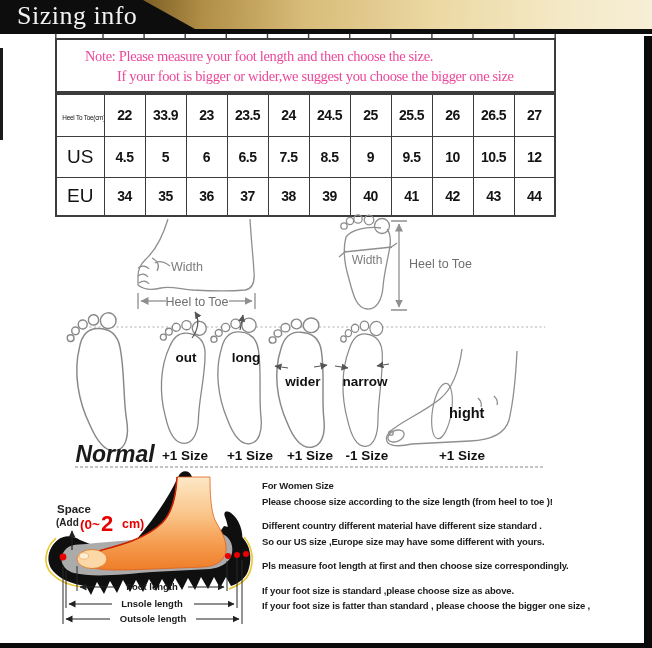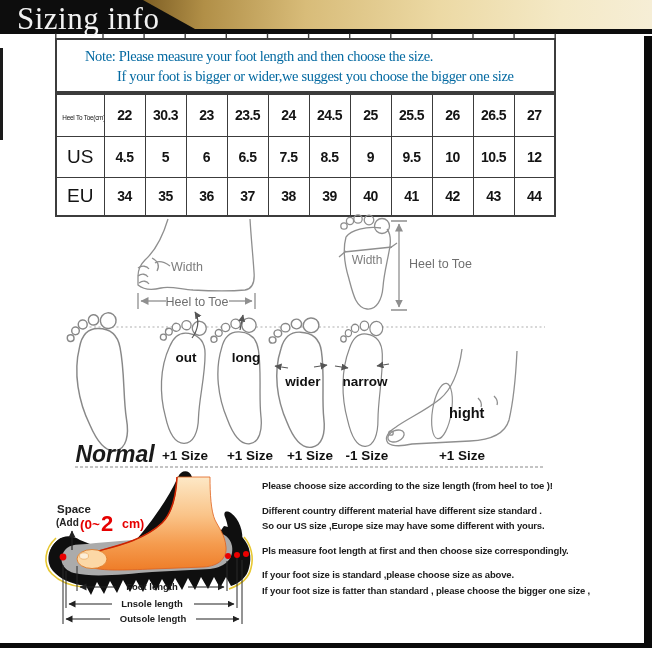--- a/index.html
+++ b/index.html
@@ -4,24 +4,24 @@
 <style>
   html,body{margin:0;padding:0;background:#666;}
   .page{position:relative;width:652px;height:648px;background:#ffffff;overflow:hidden;
         font-family:"Liberation Sans",sans-serif;}
   
   .hdr{position:absolute;left:0;top:0;width:652px;height:34px;background:#0d0d0d;}
   .gold{position:absolute;left:143px;top:0;width:509px;height:29px;
         clip-path:polygon(0 0,100% 0,100% 100%,52px 100%);
         background:linear-gradient(93deg,#7d5e24 0%,#b18f47 12%,#d8bc79 32%,#ecd9a4 58%,#f4e9c6 82%,#f6eed6 100%);}
   .title{position:absolute;left:17px;top:1px;color:#f2f2f2;font-family:"Liberation Serif",serif;
-         font-size:31px;letter-spacing:.5px;}
+         font-size:26px;letter-spacing:.5px;}
   
   .note-box{position:absolute;left:55px;top:38px;width:501px;height:55px;border:2px solid #3c3c3c;
-            box-sizing:border-box;color:#0369a1;font-family:"Liberation Serif",serif;
+            box-sizing:border-box;color:#ec4899;font-family:"Liberation Serif",serif;
             font-size:14.5px;letter-spacing:-.35px;line-height:20px;padding-top:6px;
             white-space:nowrap;overflow:hidden;}
   .nl1{padding-left:28px;} .nl2{padding-left:60px;}
   
   .size-table{position:absolute;left:55px;top:93px;width:501px;border-collapse:collapse;
               table-layout:fixed;border:2px solid #3c3c3c;color:#141414;}
   .size-table td{border:1.6px solid #3c3c3c;text-align:center;vertical-align:middle;padding:0;overflow:hidden;}
   .r1{height:42px;} .r2{height:41px;} .r3{height:39px;padding-left:29px;}
   .lblbig{font-size:19px;}
   .cond{display:inline-block;font-size:8px;letter-spacing:-.3px;white-space:nowrap;
@@ -69,21 +69,21 @@
         <col>
         <col>
         <col>
         <col>
         <col>
       </colgroup>
     <tbody>
         <tr class="r1">
       <td><span class="cond">Heel To Toe(cm)</span></td>
       <td class="num">22</td>
-      <td class="num">30.3</td>
+      <td class="num">33.9</td>
       <td class="num">23</td>
       <td class="num">23.5</td>
       <td class="num">24</td>
       <td class="num">24.5</td>
       <td class="num">25</td>
       <td class="num">25.5</td>
       <td class="num">26</td>
       <td class="num">26.5</td>
       <td class="num">27</td>
     </tr>
@@ -254,20 +254,21 @@
     <text x="101" y="531" font-size="22" font-weight="bold" fill="#e60000">2</text>
     <text x="122" y="528" font-size="12.5" font-weight="bold" fill="#e60000">cm)</text>
     <text x="152" y="590" font-size="9.5" font-weight="bold" fill="#1c1c1c" text-anchor="middle">Foot length</text>
     <text x="152" y="607" font-size="9.5" font-weight="bold" fill="#1c1c1c" text-anchor="middle">Lnsole length</text>
     <text x="153" y="622" font-size="9.5" font-weight="bold" fill="#1c1c1c" text-anchor="middle">Outsole length</text>
   </svg>
 
   <div class="caption">Measurement of differnt foot length</div>
 
   <div class="info">
+    <div class="iline">For Women Size</div>
     <div class="iline">Please choose size according to the size length (from heel to toe )!</div>
     <div class="iline gap">Different country different material have different size standard .</div>
     <div class="iline">So our US size ,Europe size may have some different with yours.</div>
     <div class="iline gap">Pls measure foot length at first and then choose size correspondingly.</div>
     <div class="iline gap">If your foot size is standard ,please choose size as above.</div>
     <div class="iline">If your foot size is fatter than standard , please choose the bigger one size ,</div>
   </div>
 
   <div class="sliver"></div>
   <div class="edge-r"></div>

